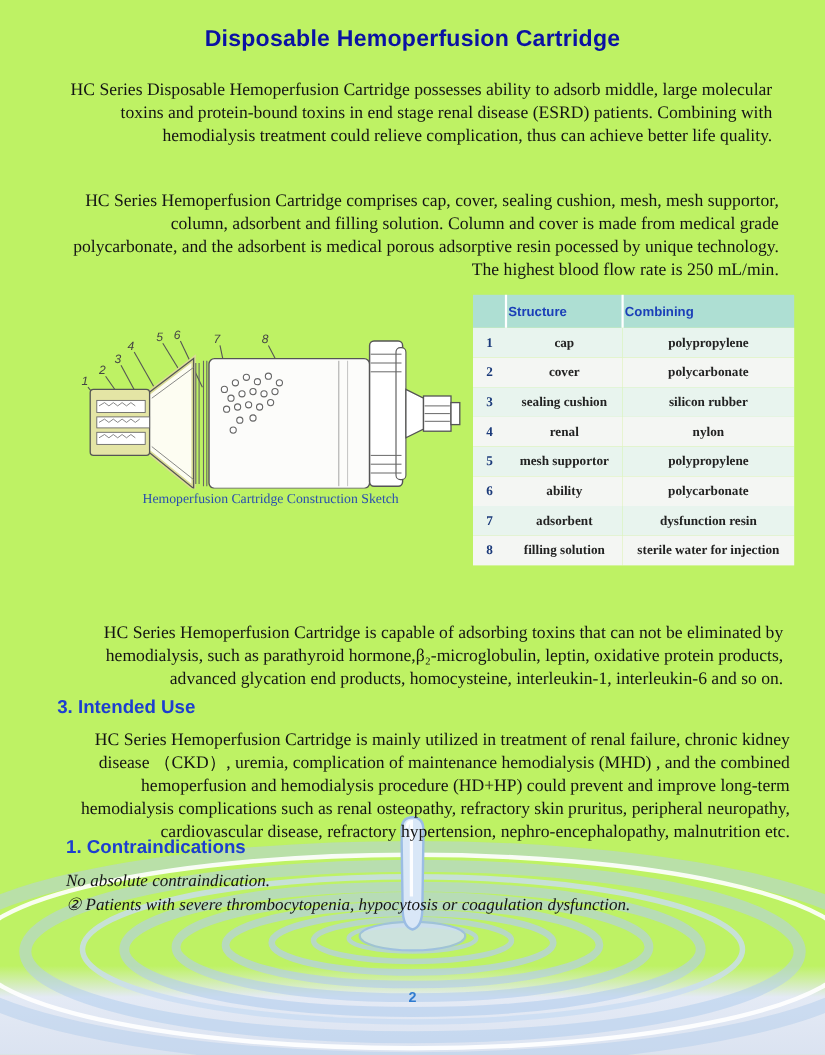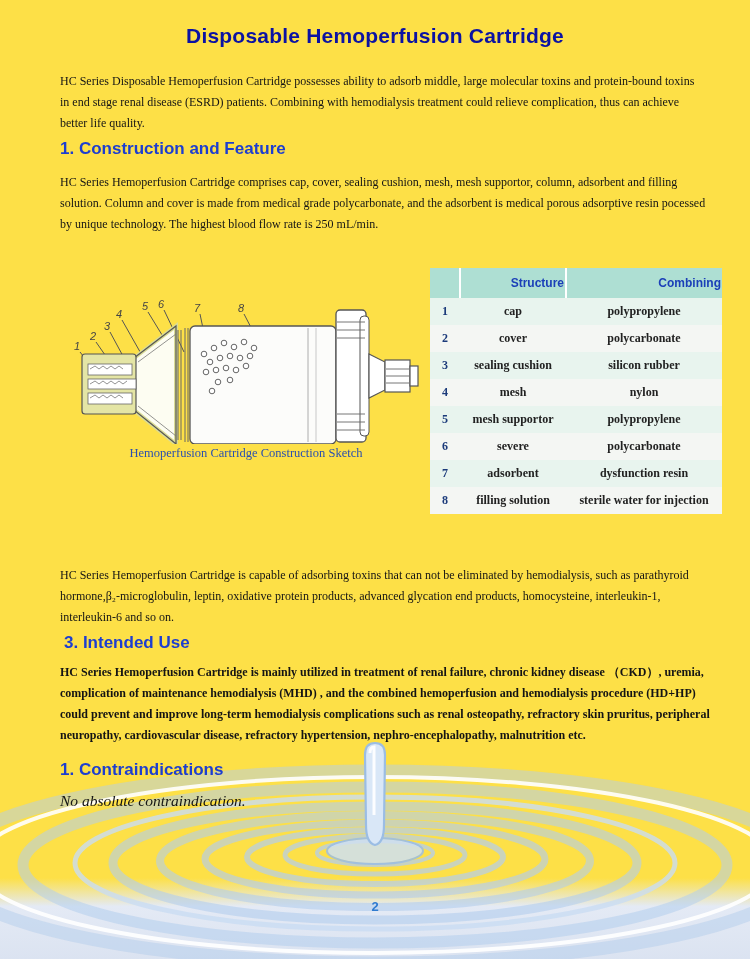--- a/index.html
+++ b/index.html
@@ -1,55 +1,55 @@
 <!DOCTYPE html>
 <html><head>
 <meta charset="utf-8">
 <style>
   html,body{margin:0;padding:0;background:#ffffff;}
-  .page{position:relative;width:750px;height:959px;background:#fde047;overflow:hidden;
+  .page{position:relative;width:750px;height:959px;background:#bef264;overflow:hidden;
         font-family:"Liberation Serif",serif;color:#151515;}
 
   
   .bottom-strip{position:absolute;left:0;top:878px;width:750px;height:81px;
     background:linear-gradient(to bottom, rgba(238,242,249,0), #e4eaf5 35%, #dbe3f1);}
   .ripple-wrap{position:absolute;left:0;top:695px;width:750px;height:264px;pointer-events:none;}
 
   
   .doc-title{position:absolute;left:0;top:24px;width:750px;text-align:center;
     font-family:"Liberation Sans",sans-serif;font-weight:bold;font-size:21px;
     letter-spacing:0.2px;color:#0b12a3;}
-  .para{position:absolute;font-size:12px;line-height:21px;color:#141414;text-align:left;}
+  .para{position:absolute;font-size:16px;line-height:21px;color:#141414;text-align:right;}
   .p-intro{left:60px;top:71px;width:642px;}
   .p-s1{left:60px;top:172px;width:648px;}
   .p-s2{left:60px;top:565px;width:652px;}
-  .p-s3{left:60px;top:662px;width:658px;font-weight:bold;}
+  .p-s3{left:60px;top:662px;width:658px;}
   .sec-head{position:absolute;font-family:"Liberation Sans",sans-serif;font-weight:600;
     font-size:17px;color:#1d3ed0;}
   .h-s1{left:60px;top:139px;}
   .h-s2{left:60px;top:531px;}
-  .h-s3{left:64px;top:633px;}
+  .h-s3{left:52px;top:633px;}
   .h-s4{left:60px;top:760px;z-index:5;}
   .contra{position:absolute;left:60px;top:790px;width:658px;font-size:15.5px;
     line-height:22px;z-index:5;font-style:italic;}
   .page-num{position:absolute;left:0;top:899px;width:750px;text-align:center;
     font-family:"Liberation Sans",sans-serif;font-weight:bold;font-size:13px;
     color:#2f7bd0;z-index:6;}
 
   
   .fig-svg{position:absolute;left:62px;top:296px;width:368px;height:148px;}
   .fig-caption{position:absolute;left:62px;top:446px;width:368px;text-align:center;
     font-size:12.5px;color:#2a4faf;}
   .fig-label{font-family:"Liberation Sans",sans-serif;font-size:11px;fill:#444;font-style:italic;}
 
   
   .spec-table{position:absolute;left:430px;top:268px;width:292px;border-collapse:collapse;
     table-layout:fixed;font-size:12px;}
   .spec-table th{background:#aedfd3;font-family:"Liberation Sans",sans-serif;font-weight:bold;
-    color:#1b3fb8;height:28px;text-align:right;border-left:2px solid #ffffff;}
+    color:#1b3fb8;height:28px;text-align:left;border-left:2px solid #ffffff;}
   .spec-table th:first-child{border-left:none;}
   .spec-table td{height:27px;text-align:center;font-weight:bold;color:#222;
     font-family:"Liberation Serif",serif;padding:0 2px;}
   .spec-table td.num{color:#1b3a7a;}
   .spec-table tbody tr:nth-child(odd){background:#e8f4ee;}
   .spec-table tbody tr:nth-child(even){background:#f4f6f3;}
   .col-num{width:30px;}.col-structure{width:106px;}.col-material{width:156px;}
 </style>
 </head>
 <body>
@@ -77,21 +77,20 @@
         <path d="M365,60 Q365,48 375,48 Q385,48 385,60 L384,130 Q384,148 375,150 Q366,148 366,130 Z" fill="#d9e7f7" stroke="#9bbde4" stroke-width="2.2"></path>
         <path d="M370,58 Q370,52 374,52 L374,120" fill="none" stroke="#ffffff" stroke-width="3" opacity="0.9"></path>
       </g>
     </svg>
   </div>
 
   <div class="doc-title">Disposable Hemoperfusion Cartridge</div>
 
   <div class="para p-intro">HC  Series Disposable Hemoperfusion Cartridge possesses ability to adsorb middle, large molecular toxins and protein-bound toxins in end stage renal disease (ESRD) patients. Combining with hemodialysis treatment could relieve complication, thus can achieve better life quality.</div>
 
-  <div class="sec-head h-s1">1. Construction and Feature</div>
   <div class="para p-s1">HC  Series Hemoperfusion Cartridge comprises cap, cover, sealing cushion, mesh, mesh supportor, column, adsorbent and filling solution. Column and cover is made from medical  grade polycarbonate, and the adsorbent is medical porous adsorptive resin pocessed by unique technology. The highest blood flow rate is 250 mL/min.</div>
 
   <svg class="fig-svg" viewBox="0 0 368 148">
 
     <g stroke="#555" stroke-width="1">
       <line x1="18" y1="56" x2="40" y2="84"></line>
       <line x1="34" y1="46" x2="64" y2="89"></line>
       <line x1="48" y1="36" x2="82" y2="99"></line>
       <line x1="60" y1="24" x2="94" y2="84"></line>
       <line x1="86" y1="16" x2="108" y2="52"></line>
@@ -205,31 +204,31 @@
           <td class="structure">cover</td>
           <td class="material">polycarbonate</td>
         </tr>
         <tr>
           <td class="num">3</td>
           <td class="structure">sealing cushion</td>
           <td class="material">silicon rubber</td>
         </tr>
         <tr>
           <td class="num">4</td>
-          <td class="structure">mesh</td>
+          <td class="structure">renal</td>
           <td class="material">nylon</td>
         </tr>
         <tr>
           <td class="num">5</td>
           <td class="structure">mesh supportor</td>
           <td class="material">polypropylene</td>
         </tr>
         <tr>
           <td class="num">6</td>
-          <td class="structure">severe</td>
+          <td class="structure">ability</td>
           <td class="material">polycarbonate</td>
         </tr>
         <tr>
           <td class="num">7</td>
           <td class="structure">adsorbent</td>
           <td class="material">dysfunction resin</td>
         </tr>
         <tr>
           <td class="num">8</td>
           <td class="structure">filling solution</td>
@@ -239,17 +238,18 @@
   </table>
 
   <div class="para p-s2">HC  Series Hemoperfusion Cartridge is capable of adsorbing toxins that can not be eliminated by hemodialysis, such as parathyroid hormone,β₂-microglobulin, leptin, oxidative protein products, advanced glycation end products, homocysteine, interleukin-1, interleukin-6 and so on.</div>
 
   <div class="sec-head h-s3">3. Intended Use</div>
   <div class="para p-s3">HC  Series Hemoperfusion Cartridge is mainly utilized in treatment of renal failure, chronic kidney disease （CKD）, uremia, complication of maintenance hemodialysis (MHD) , and the combined hemoperfusion and hemodialysis procedure (HD+HP) could prevent and improve long-term hemodialysis complications such as renal osteopathy, refractory skin pruritus, peripheral neuropathy, cardiovascular disease, refractory hypertension, nephro-encephalopathy, malnutrition etc.</div>
 
   <div class="sec-head h-s4">1. Contraindications</div>
   <div class="contra">
     <div>No absolute contraindication.</div>
+    <div>② Patients with severe thrombocytopenia, hypocytosis or coagulation dysfunction.</div>
   </div>
 
   <div class="page-num">2</div>
 
 </div>
 
 </body></html>

